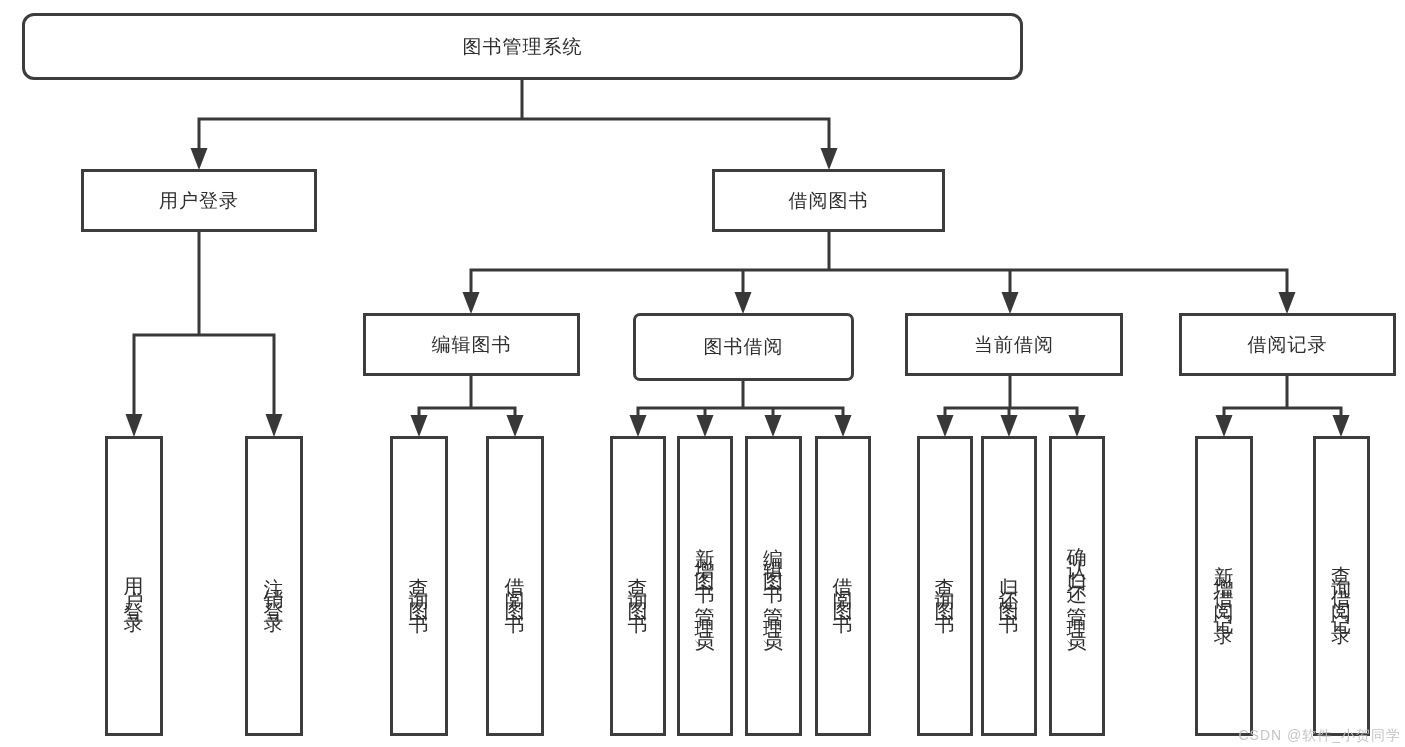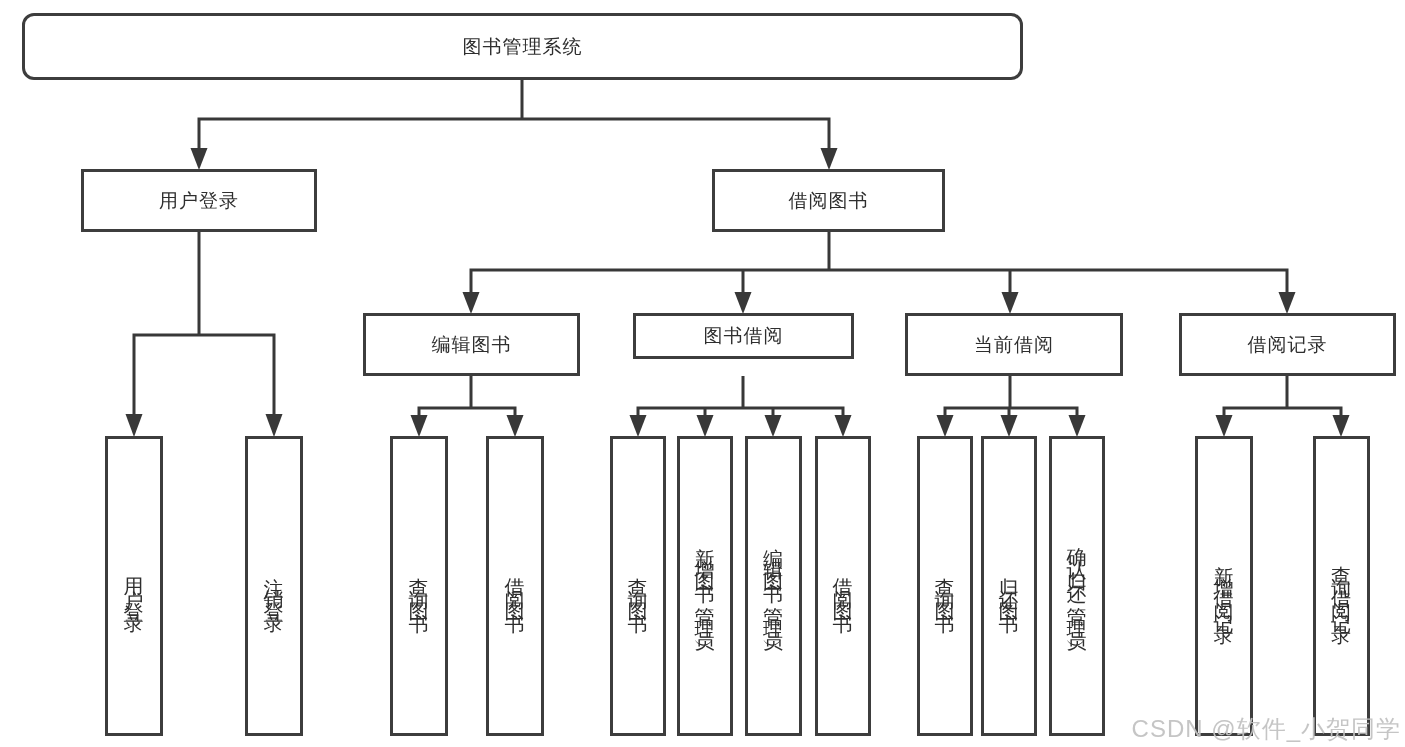--- a/index.html
+++ b/index.html
@@ -13,21 +13,21 @@
     display:flex;align-items:center;justify-content:center;z-index:2;
   }
   .hlabel{font-size:19px;letter-spacing:1px;white-space:nowrap;}
   .leaf{top:436px;height:300px;}
   .vtext{
     writing-mode:vertical-rl;text-orientation:mixed;
     font-size:20px;line-height:1;letter-spacing:12px;max-height:288px;
   }
   .watermark{
     position:absolute;right:4px;bottom:2px;z-index:3;
-    font-size:24px;color:rgba(194,194,194,0.95);letter-spacing:1px;white-space:nowrap;
+    font-size:14px;color:rgba(194,194,194,0.95);letter-spacing:1px;white-space:nowrap;
   }
 </style>
 </head>
 <body>
 
 <div class="canvas">
 
   <svg class="wires" width="1405" height="747" viewBox="0 0 1405 747">
     <g stroke="#383838" stroke-width="3" fill="none">
 
@@ -75,21 +75,21 @@
   <div class="box" style="left:81px;top:169px;width:236px;height:63px;">
     <span class="hlabel">用户登录</span>
   </div>
   <div class="box" style="left:712px;top:169px;width:233px;height:63px;">
     <span class="hlabel">借阅图书</span>
   </div>
 
   <div class="box" style="left:363px;top:313px;width:217px;height:63px;">
     <span class="hlabel">编辑图书</span>
   </div>
-  <div class="box" style="left:633px;top:313px;width:221px;height:46px;">
+  <div class="box" style="left:633px;top:313px;width:221px;height:68px;border-radius:7px;">
     <span class="hlabel">图书借阅</span>
   </div>
   <div class="box" style="left:1179px;top:313px;width:217px;height:63px;">
     <span class="hlabel">借阅记录</span>
   </div>
   <div class="box" style="left:905px;top:313px;width:218px;height:63px;">
     <span class="hlabel">当前借阅</span>
   </div>
 
   <div class="box leaf" style="left:105px;width:58px;">

